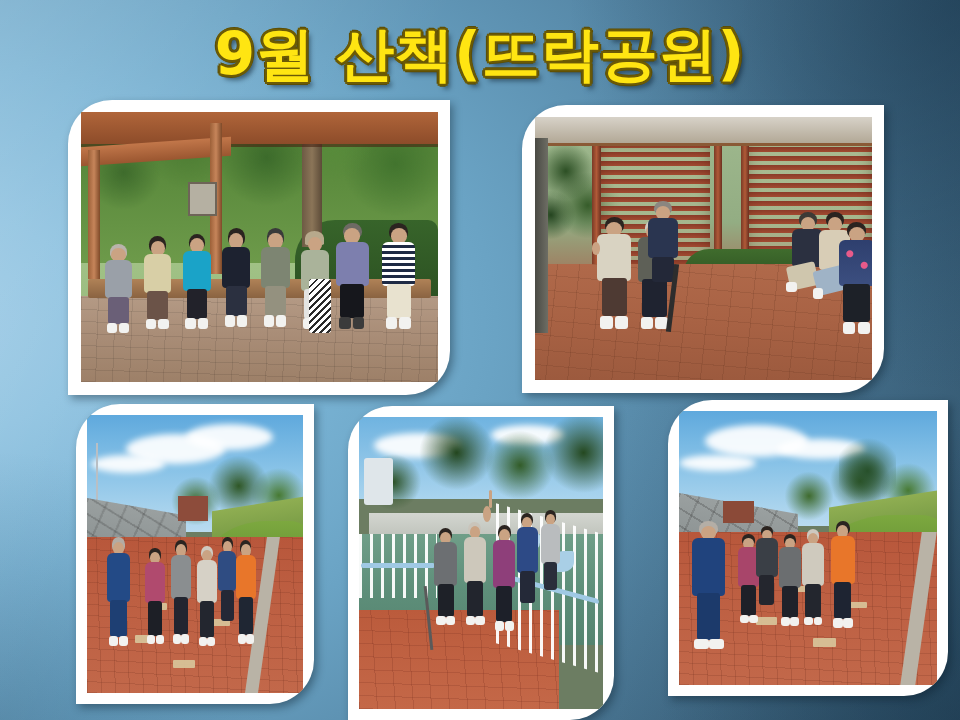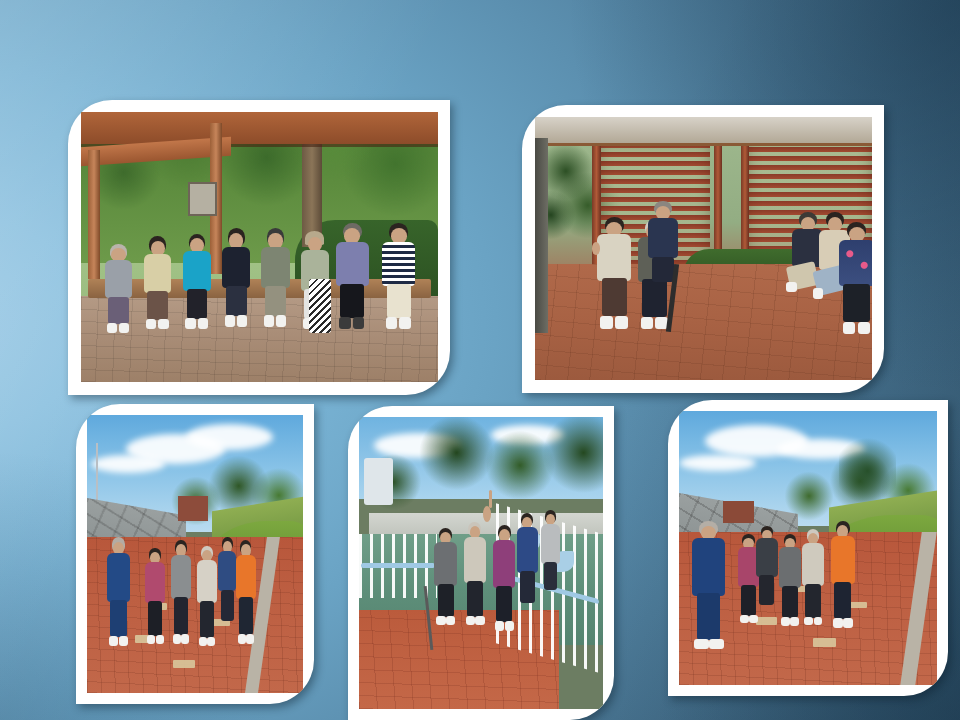--- a/index.html
+++ b/index.html
@@ -300,20 +300,23 @@
 </style>
 </head>
 <body>
 
 <div class="slide">
 
   <div class="slide-bg"></div>
   <div class="slide-bg-sheen"></div>
   <div class="slide-bg-corner"></div>
 
+  <div class="title-wrap">
+    <span class="title">9월 산책(뜨락공원)</span>
+  </div>
 
   <div class="photo diag" id="p1">
     <div class="photo-inner r1">
       <div class="scene">
         <div class="layer p1-bg"></div>
         <div class="layer p1-trees"></div>
         <div class="layer p1-hedge"></div>
         <div class="layer p1-trunk"></div>
         <div class="layer p1-roof"></div>
         <div class="layer p1-roof2"></div>

